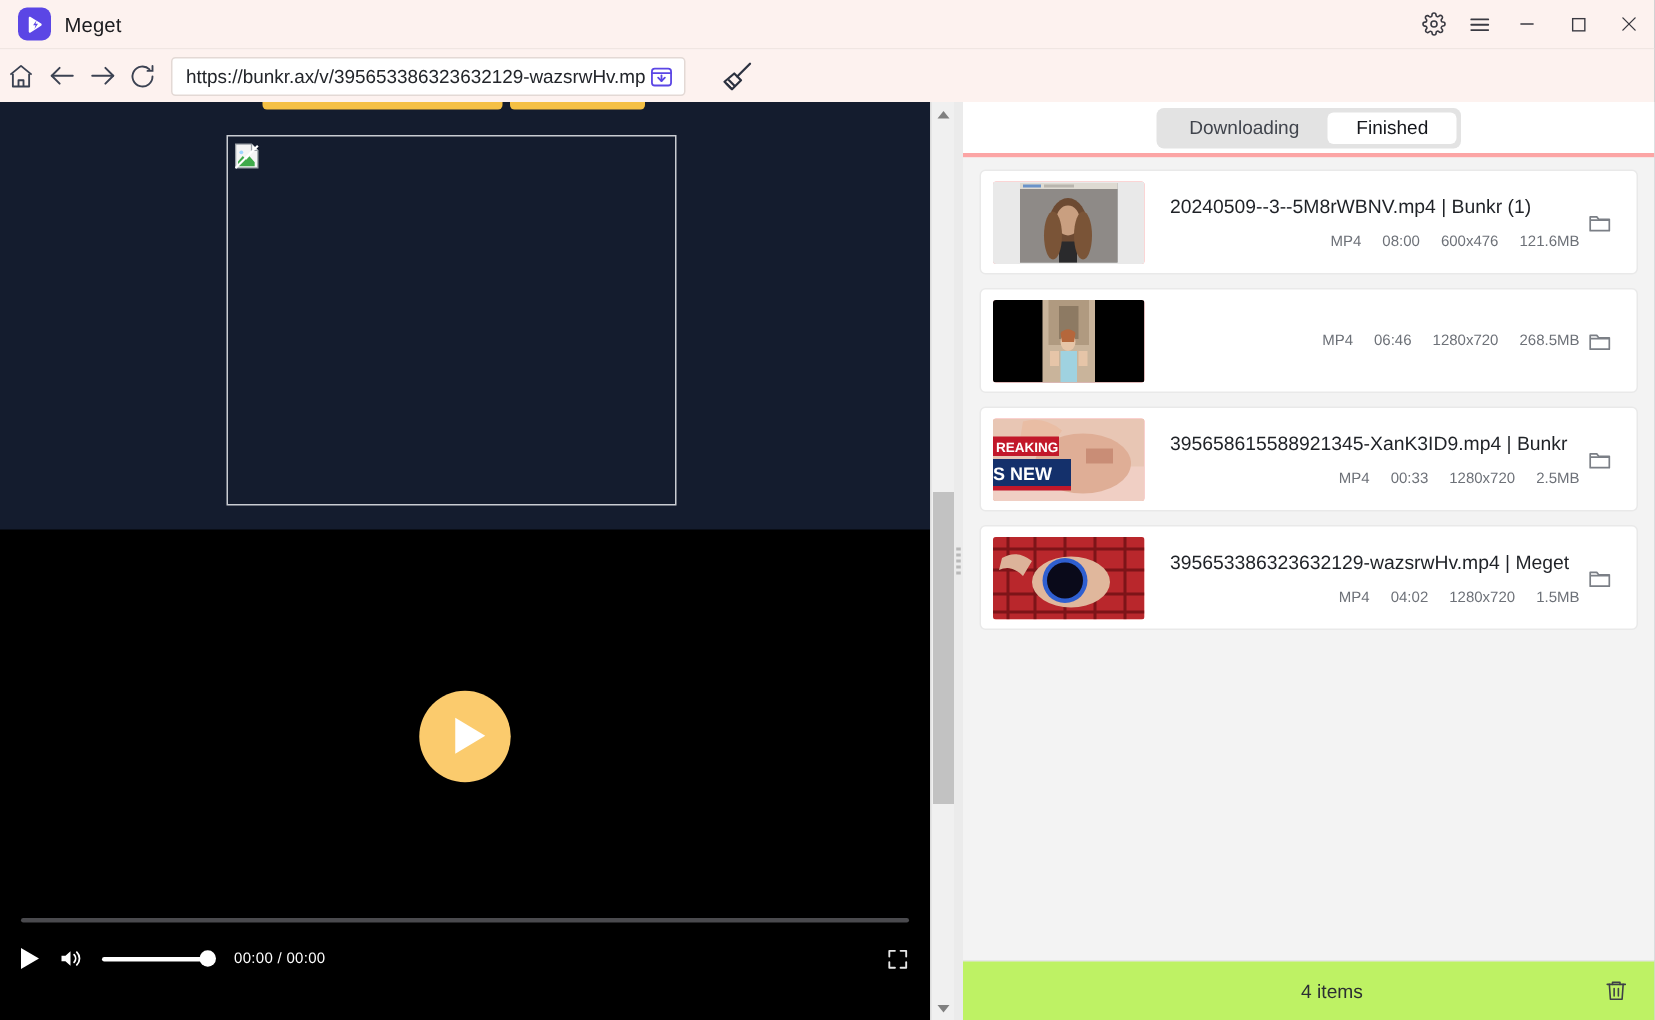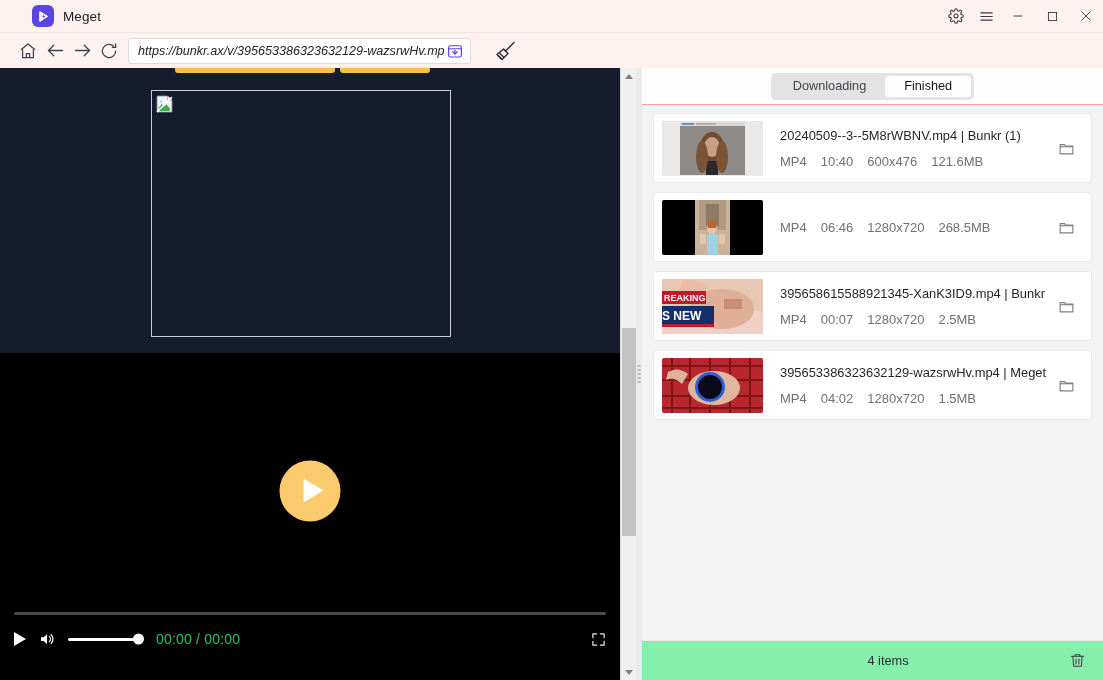--- a/index.html
+++ b/index.html
@@ -11,21 +11,21 @@
   }
   .app { position: relative; width: 1103px; height: 680px; display: flex; flex-direction: column; }
 
   
   .titlebar {
     height: 33px; min-height: 33px;
     background: #fdf2ef;
     display: flex; align-items: center;
     border-bottom: 1px solid #f0e6e2;
   }
-  .brand { display: flex; align-items: center; gap: 9px; padding-left: 12px; margin-left: 20px; }
+  .brand { display: flex; align-items: center; gap: 9px; padding-left: 12px; }
   .logo-box {
     width: 22px; height: 22px; border-radius: 6px;
     background: #5b46e5;
     display: flex; align-items: center; justify-content: center;
   }
   .logo-glyph { width: 13px; height: 13px; display:block; }
   .app-title { font-size: 13.5px; color: #1b1b1f; letter-spacing: .1px; }
   .titlebar-spacer { flex: 1; }
   .win-ctrls { display: flex; align-items: center; height: 33px; }
   .win-btn {
@@ -33,23 +33,22 @@
     display: flex; align-items: center; justify-content: center;
     color: #3a3a42;
   }
   .win-btn.wide { width: 34px; }
 
   
   .navbar {
     height: 35px; min-height: 35px;
     background: #fdf2ef;
     display: flex; align-items: center;
-    padding-left: 16px;
+    padding-left: 2px;
     gap: 3px;
-    font-style: italic;
   }
   .nav-icon {
     width: 24px; height: 24px;
     display: flex; align-items: center; justify-content: center;
     color: #3b4252;
   }
   .url-wrap {
     position: relative;
     width: 343px; height: 26px;
     background: #ffffff;
@@ -146,21 +145,21 @@
   .vol-icon { width: 18px; height: 18px; color: #ffffff; }
   .vol-track {
     position: relative;
     width: 72px; height: 3px; background: #ffffff; border-radius: 2px;
   }
   .vol-knob {
     position: absolute; right: -4px; top: 50%;
     transform: translateY(-50%);
     width: 11px; height: 11px; border-radius: 50%; background: #ffffff;
   }
-  .vtime { font-size: 14px; color: #22c55e; letter-spacing: .2px; margin-left: 4px; }
+  .vtime { font-size: 10px; color: #ffffff; letter-spacing: .2px; margin-left: 4px; }
   .vspacer { flex: 1; }
   .fullscreen-icon { width: 15px; height: 15px; color: #ffffff; opacity:.9; }
 
   .dl-button {
     position: absolute; left: 441px; bottom: 26px;
     height: 39px;
     background: #5b46e5;
     border-radius: 7px;
     display: flex; align-items: center; gap: 9px;
     padding: 0 17px 0 13px;
@@ -211,21 +210,21 @@
   .right-panel {
     flex: 1;
     display: flex; flex-direction: column;
     background: #ffffff;
     min-width: 0;
   }
   .tabs-bar {
     height: 37px; min-height: 37px;
     background: #ffffff;
     display: flex; align-items: center; justify-content: center;
-    border-bottom: 1px solid #fca5a5;
+    border-bottom: 3px solid #fca5a5;
   }
   .seg {
     display: flex; align-items: center;
     background: #e3e3e3;
     border-radius: 5px;
     padding: 3px;
     height: 27px;
   }
   .seg-item {
     height: 21px;
@@ -268,33 +267,33 @@
     flex: 1; min-width: 0;
     padding-left: 17px;
     display: flex; flex-direction: column; justify-content: center;
     gap: 11px;
   }
   .row-title {
     font-size: 12.9px; color: #1f2227;
     white-space: nowrap; overflow: hidden; text-overflow: clip;
   }
   .row-meta {
-    font-size: 13px; color: #6d7178;
-    display: flex; gap: 14px;
+    font-size: 10px; color: #6d7178;
+    display: flex; gap: 14px; justify-content: flex-end;
   }
   .folder-btn {
     width: 26px; height: 26px; flex: none;
     display: flex; align-items: center; justify-content: center;
     color: #7b7f86;
     cursor: pointer;
   }
 
   .statusbar {
     height: 40px; min-height: 40px;
-    background: #86efac;
+    background: #bef264;
     border-top: 1px solid #e6e6e6;
     display: flex; align-items: center; justify-content: center;
     position: relative;
     padding-left: 31px;
   }
   .status-count { font-size: 12.8px; color: #2b2e33; }
   .trash-btn {
     position: absolute; right: 14px; top: 50%; transform: translateY(-50%);
     width: 24px; height: 24px;
     display: flex; align-items: center; justify-content: center;
@@ -494,21 +493,21 @@
               <ellipse cx="50" cy="26" rx="8" ry="10" fill="#c99f80"></ellipse>
               <rect x="44" y="40" width="12" height="14" fill="#2a2a2c"></rect>
               <ellipse cx="40" cy="36" rx="6" ry="16" fill="#7a5437"></ellipse>
               <ellipse cx="60" cy="36" rx="6" ry="16" fill="#7a5437"></ellipse>
             </svg>
           </div>
           <div class="row-mid">
             <div class="row-title">20240509--3--5M8rWBNV.mp4 | Bunkr (1)</div>
             <div class="row-meta">
               <span>MP4</span>
-              <span>10:40</span>
+              <span>08:00</span>
               <span>600x476</span>
               <span>121.6MB</span>
             </div>
           </div>
           <div class="folder-btn">
             <svg width="17" height="17" viewBox="0 0 24 24" fill="none" stroke="currentColor" stroke-width="1.6" stroke-linejoin="round">
               <path d="M3 6.5h6.2l1.8 2.2H21v10.8H3z"></path>
               <path d="M3 9.5h18"></path>
             </svg>
           </div>
@@ -556,21 +555,21 @@
               <rect x="0" y="27" width="52" height="18" fill="#14306b"></rect>
               <text x="2" y="22" font-family="Liberation Sans, sans-serif" font-size="9" font-weight="bold" fill="#ffffff">REAKING</text>
               <text x="0" y="41" font-family="Liberation Sans, sans-serif" font-size="12" font-weight="bold" fill="#ffffff">S NEW</text>
               <rect x="0" y="45" width="52" height="3" fill="#c2182a"></rect>
             </svg>
           </div>
           <div class="row-mid">
             <div class="row-title">395658615588921345-XanK3ID9.mp4 | Bunkr</div>
             <div class="row-meta">
               <span>MP4</span>
-              <span>00:07</span>
+              <span>00:33</span>
               <span>1280x720</span>
               <span>2.5MB</span>
             </div>
           </div>
           <div class="folder-btn">
             <svg width="17" height="17" viewBox="0 0 24 24" fill="none" stroke="currentColor" stroke-width="1.6" stroke-linejoin="round">
               <path d="M3 6.5h6.2l1.8 2.2H21v10.8H3z"></path>
               <path d="M3 9.5h18"></path>
             </svg>
           </div>

